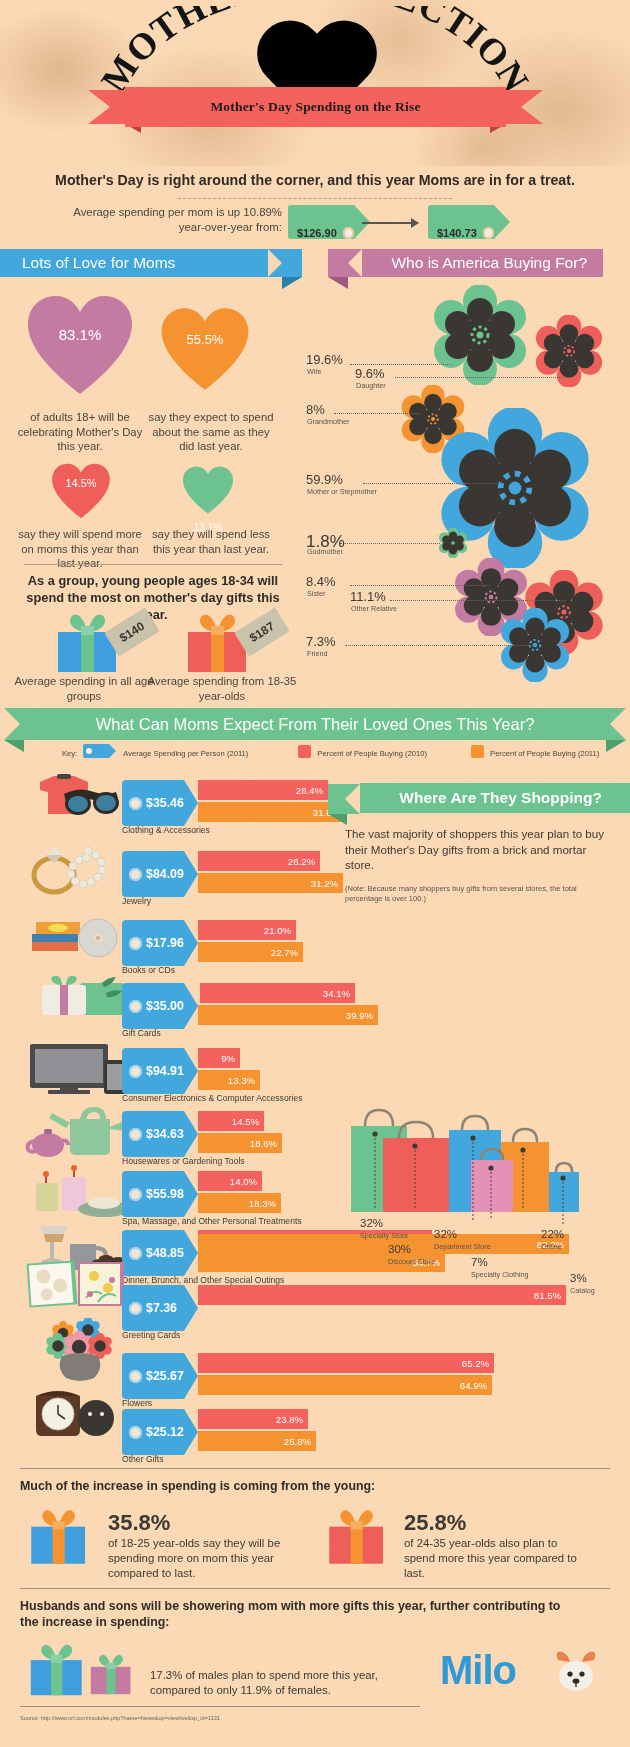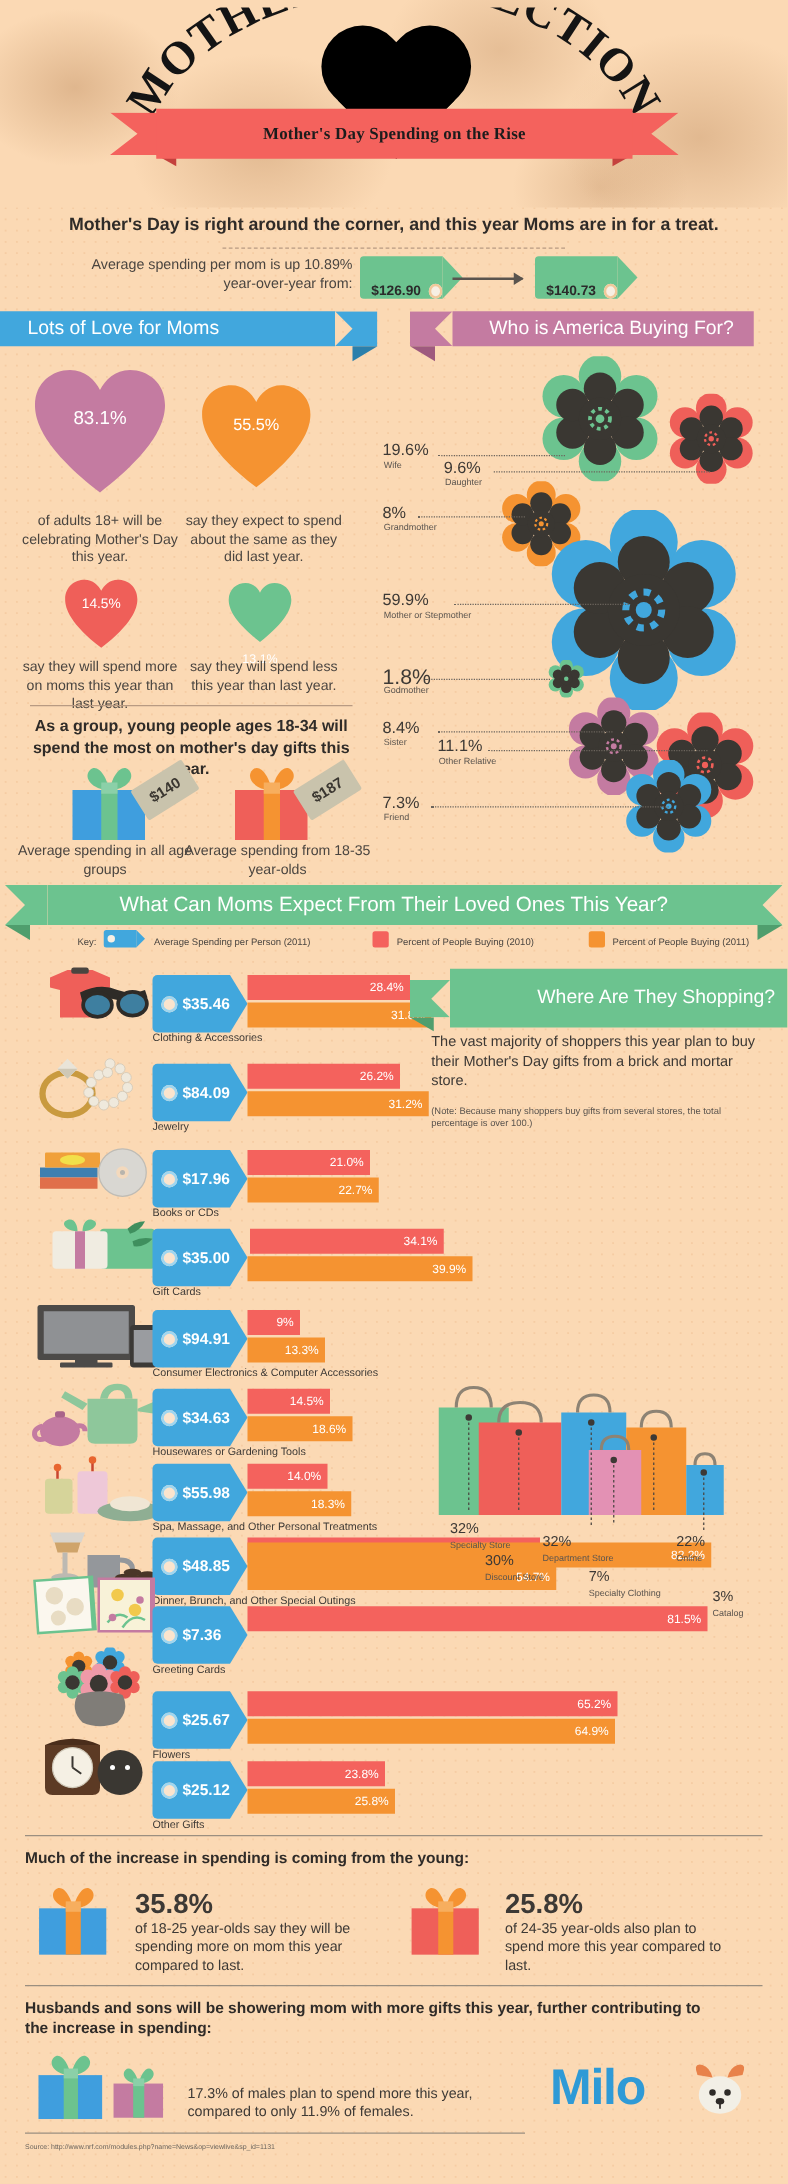--- a/index.html
+++ b/index.html
@@ -136,21 +136,21 @@
   .banner-green .fold-l {
     position:absolute; left:-34px; top:32px; width:0;height:0;
     border-right:20px solid #4f9e6d; border-bottom:12px solid transparent;
   }
   .banner-green .fold-r {
     position:absolute; right:-34px; top:32px; width:0;height:0;
     border-left:20px solid #4f9e6d; border-bottom:12px solid transparent;
   }
 
   .banner-shop { }
-  .banner-shop .body { background:#6cc38f; padding-right:10px; justify-content:flex-end; height:47px;}
+  .banner-shop .body { background:#6cc38f; padding-right:28px; justify-content:flex-end; height:30px;font-weight:bold;}
   .banner-shop .cut-l {
     position:absolute; left:-32px; top:0; width:32px; height:30px; background:#6cc38f;
     clip-path: polygon(0 0,100% 0,calc(100% - 15px) 50%,100% 100%,0 100%);
   }
   .banner-shop .fold-l {
     position:absolute; left:-32px; top:30px; width:0;height:0;
     border-right:19px solid #4f9e6d; border-bottom:11px solid transparent;
   }
 
   

